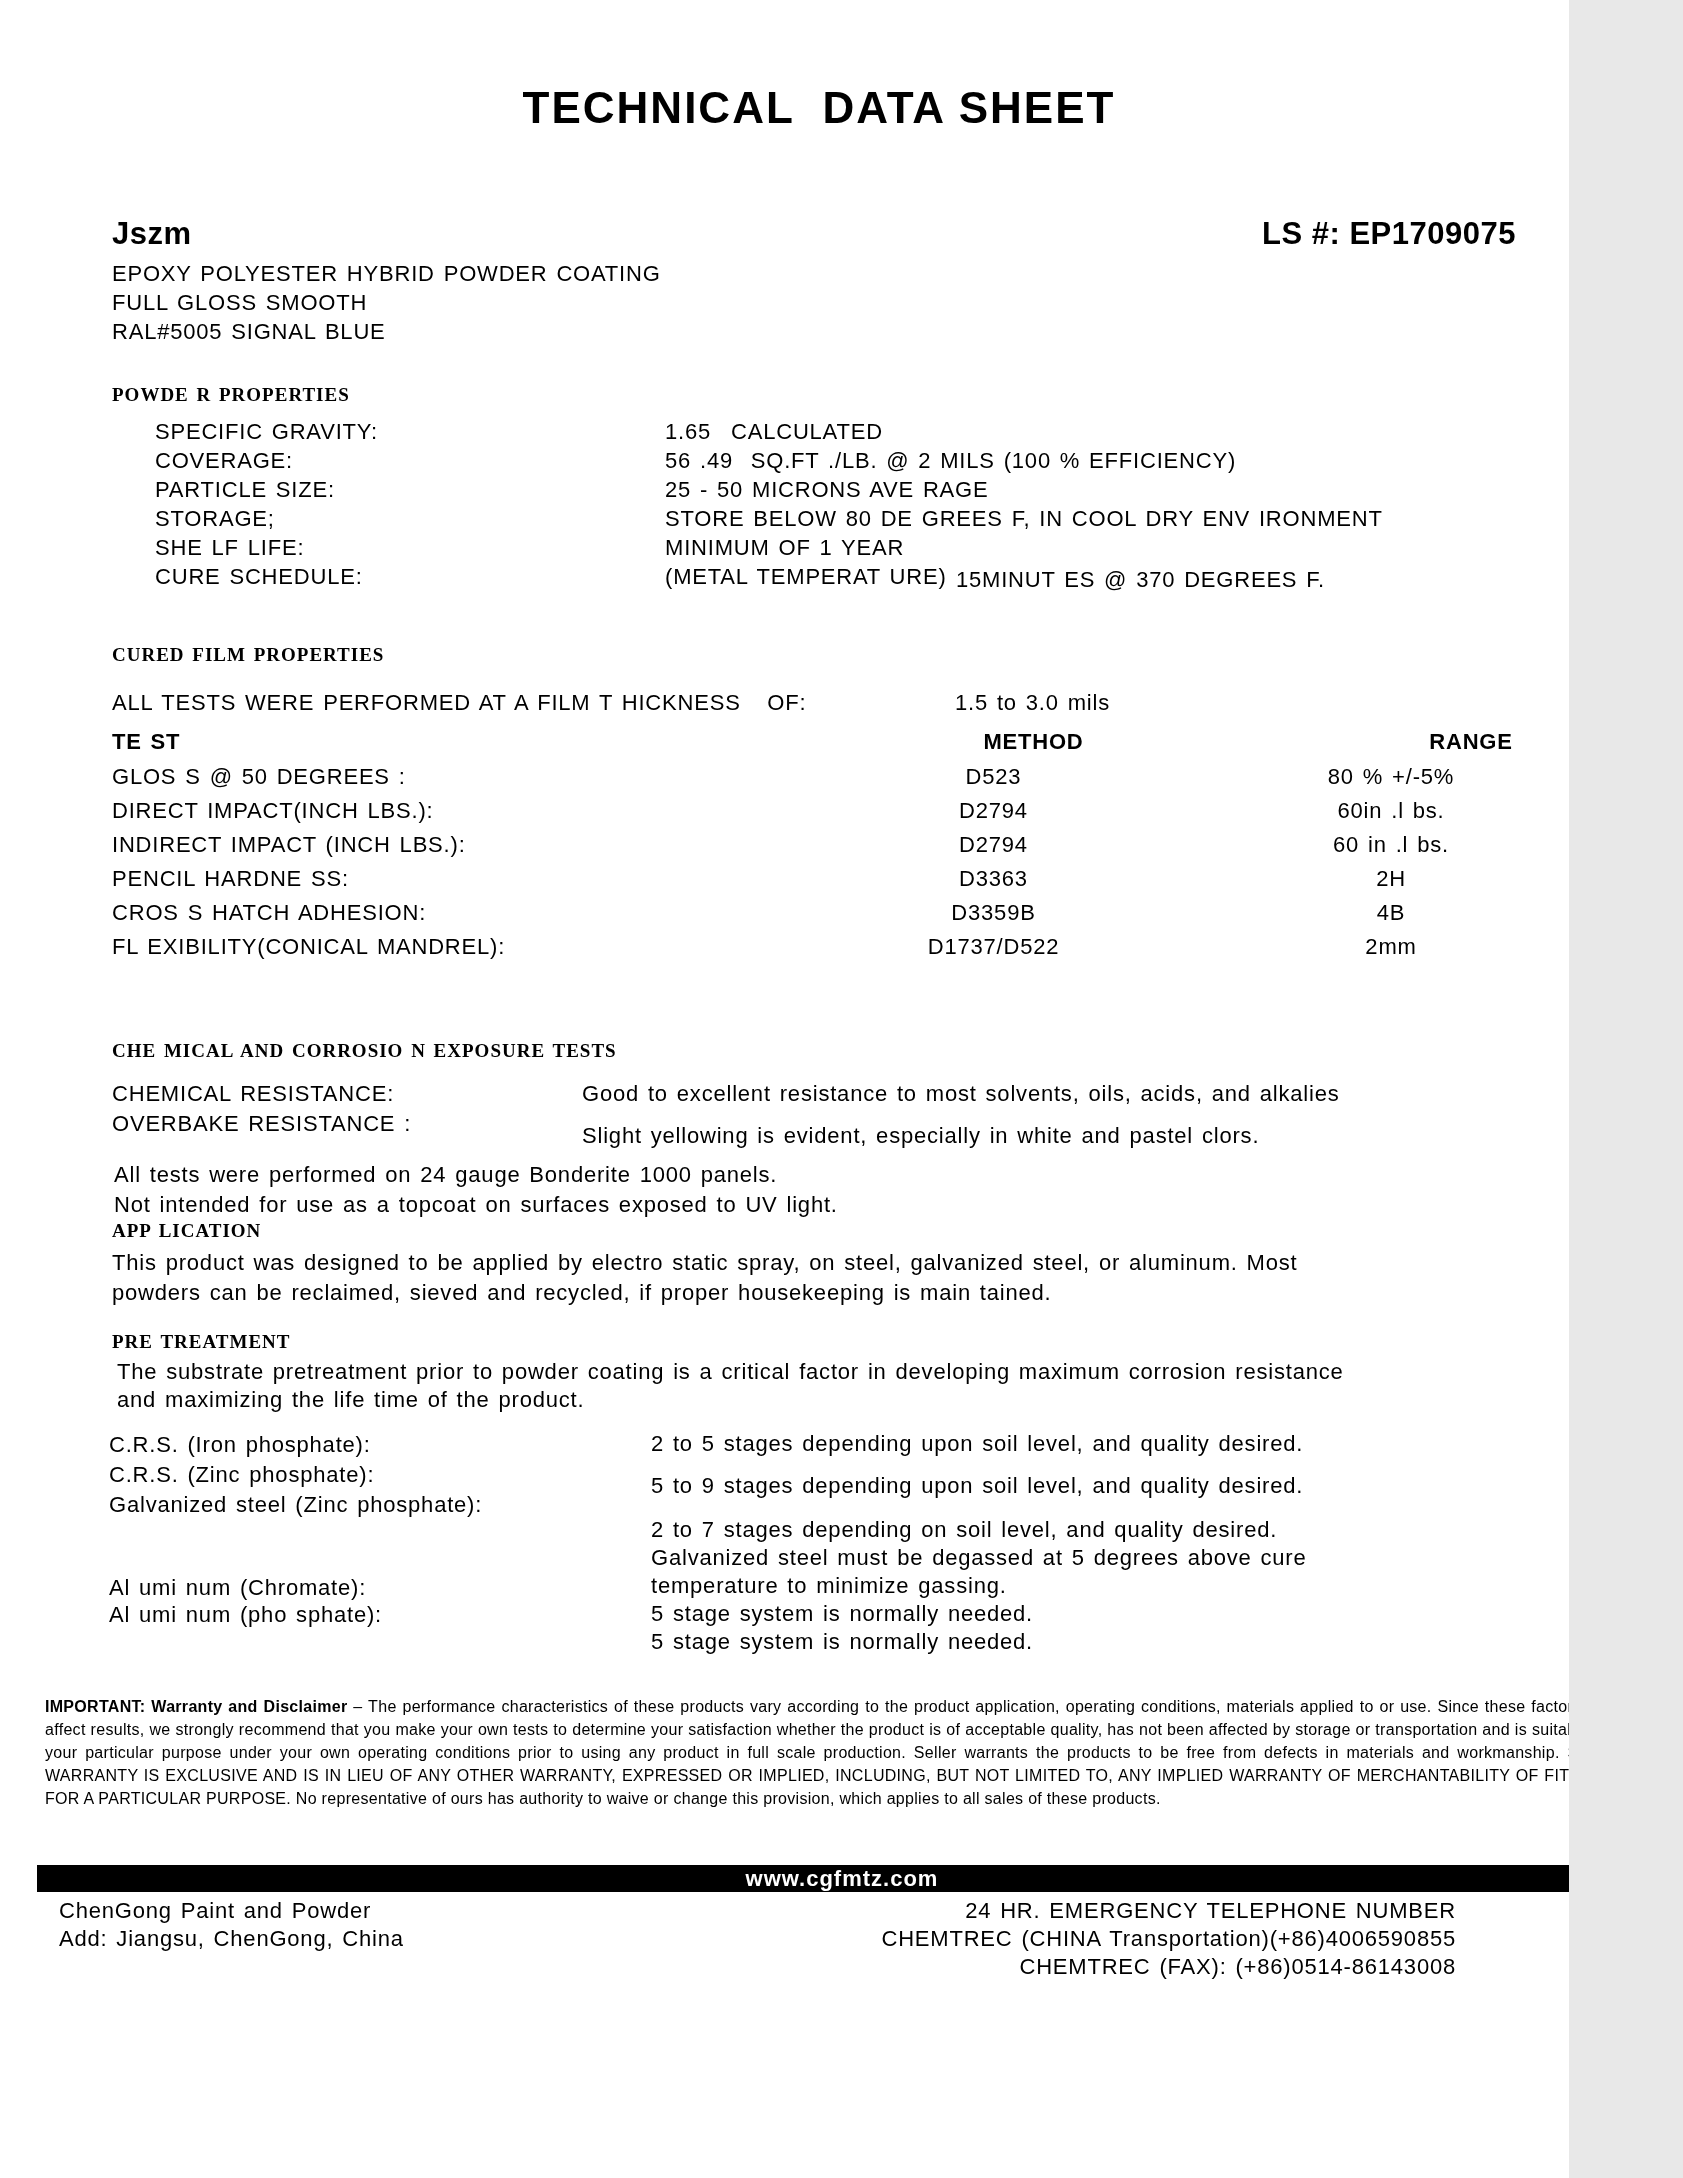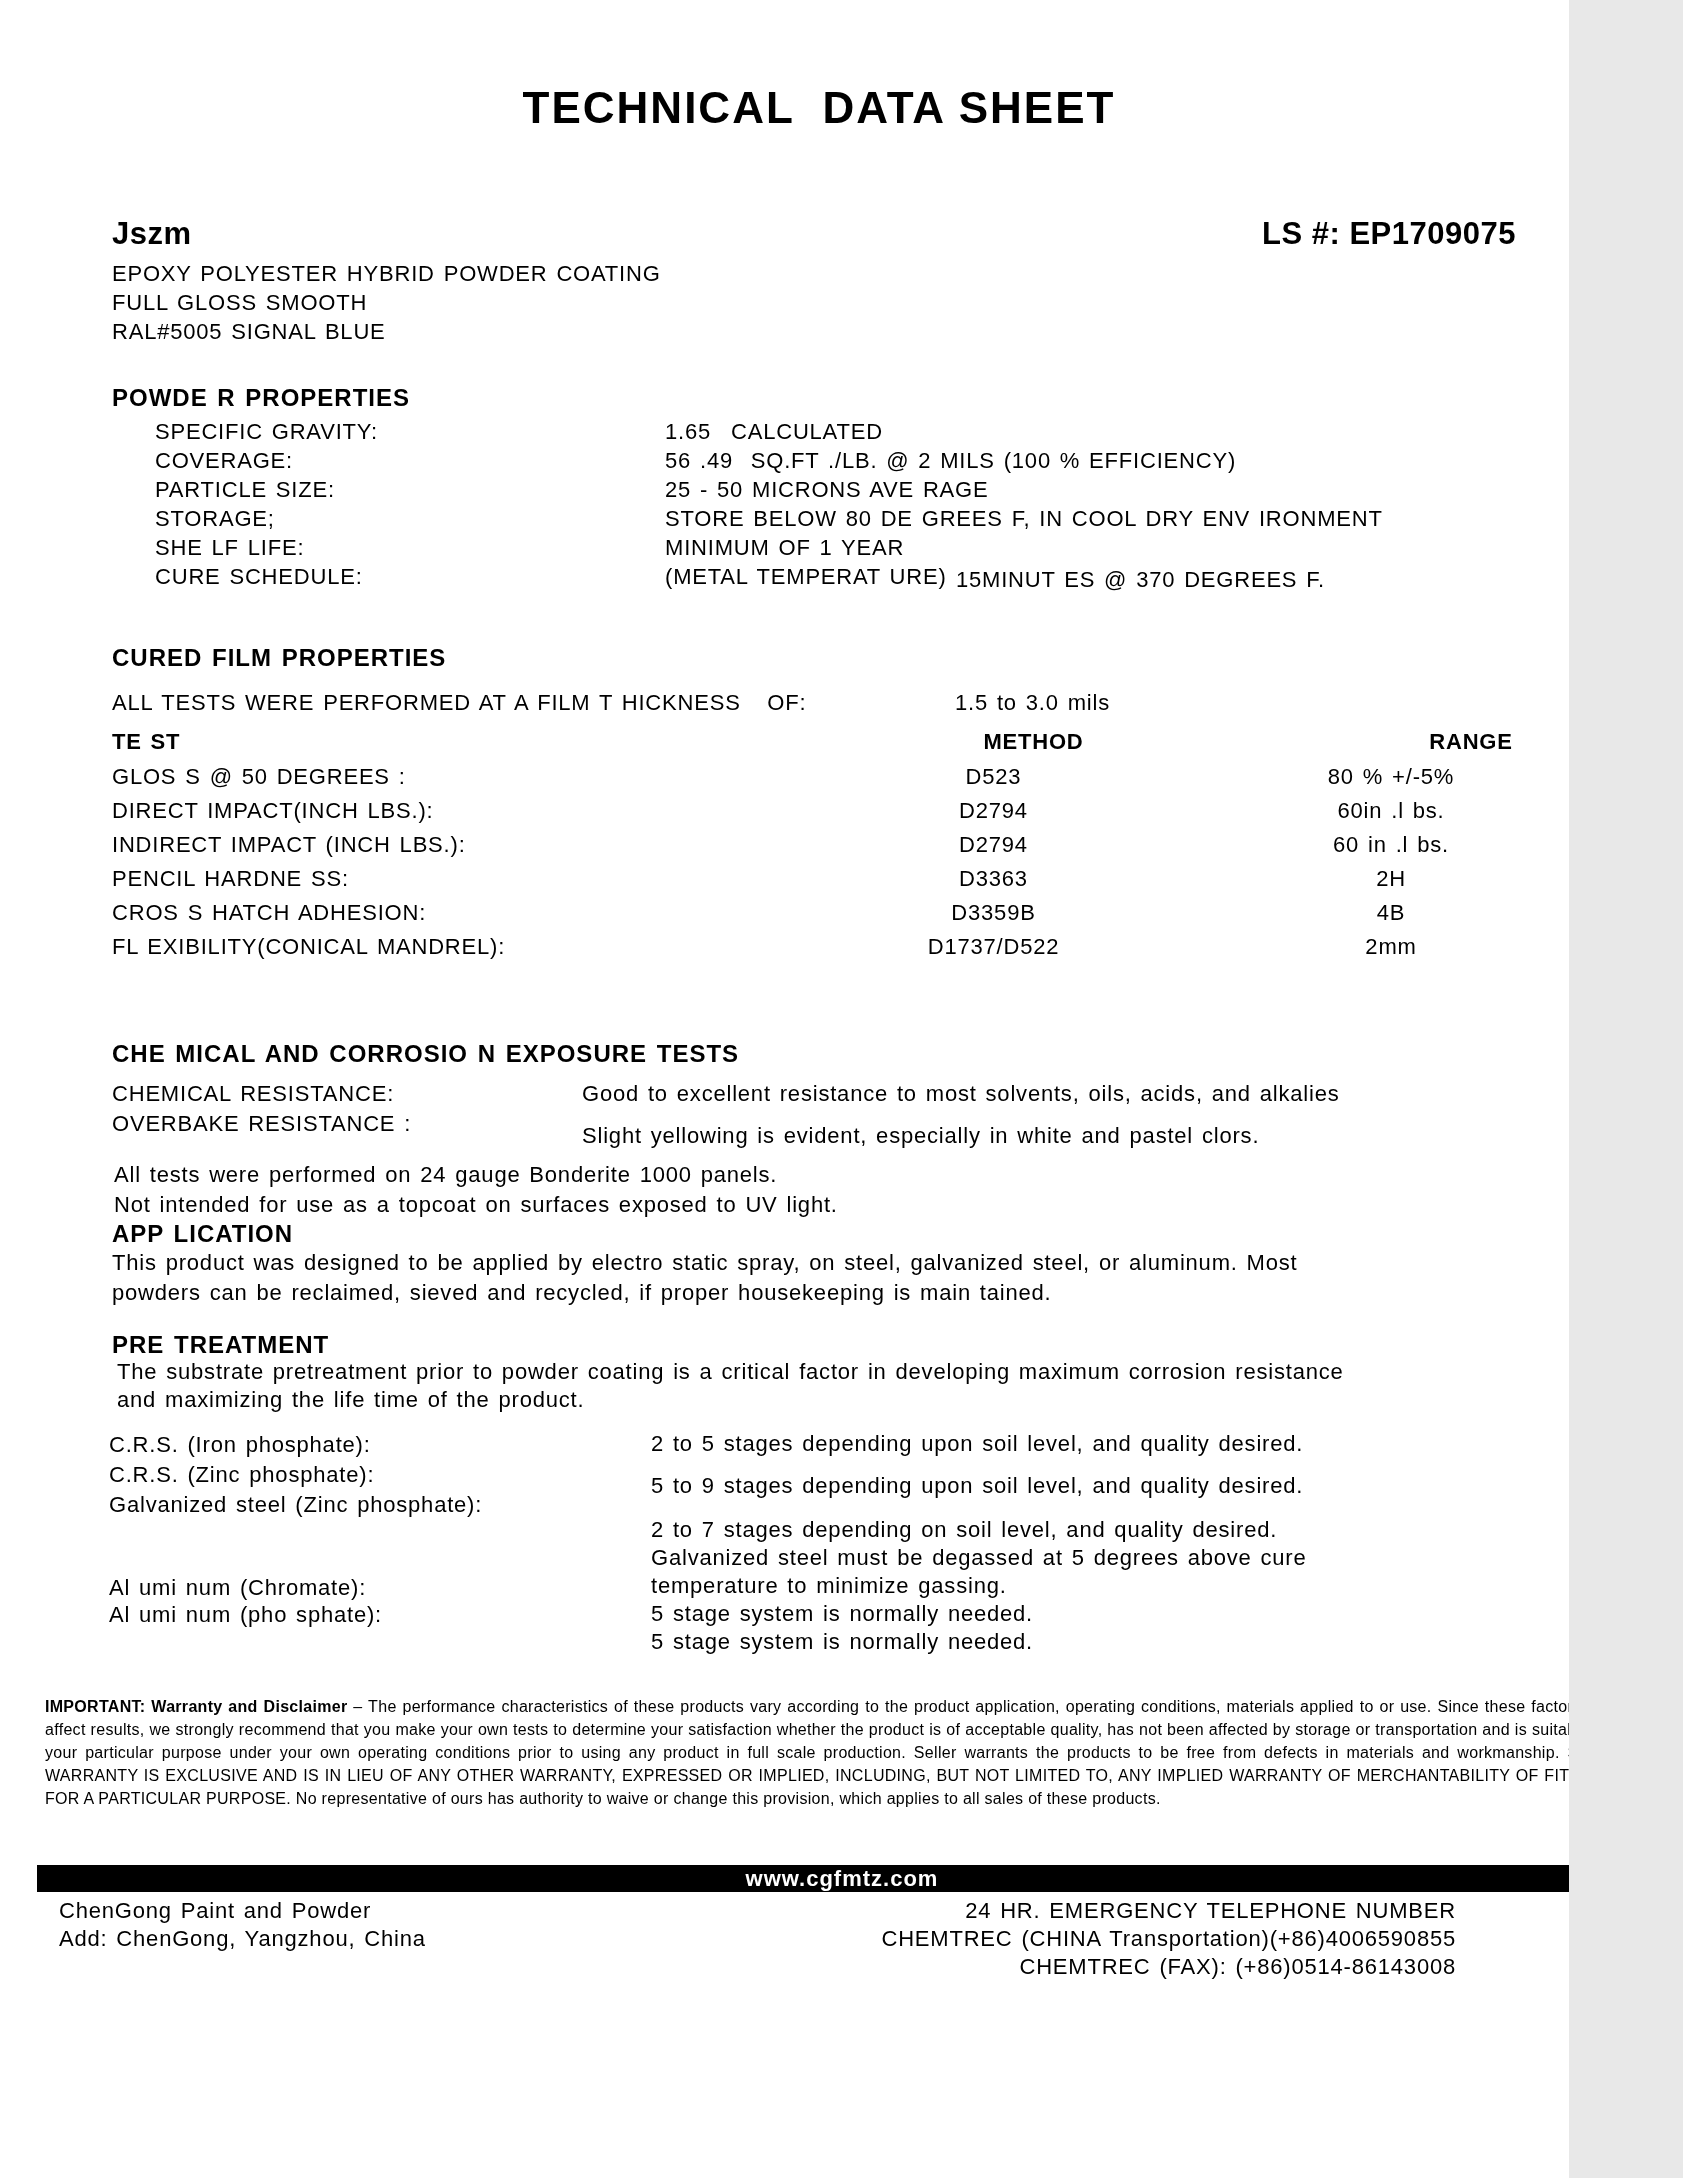--- a/index.html
+++ b/index.html
@@ -15,21 +15,21 @@
   .t22{font-size:22px;letter-spacing:0.8px;word-spacing:2px;line-height:29px;}
   .pre{white-space:pre;}
   
   .title{top:83px;left:0;right:0;text-align:center;padding-left:69px;
          font-size:44px;font-weight:bold;letter-spacing:2px;white-space:pre;}
   
   .product-name{top:216px;left:112px;font-size:31px;font-weight:bold;letter-spacing:0.5px;}
   .ls-number{top:216px;left:1262px;font-size:31px;font-weight:bold;letter-spacing:0.5px;}
   .desc{top:259px;left:112px;line-height:29px;}
   
-  .sect{font-size:24px;font-weight:bold;letter-spacing:1px;word-spacing:2px;}
+  .sect{font-size:19px;font-weight:bold;letter-spacing:1px;word-spacing:2px;font-family:Liberation Serif, serif;}
   
   .pp-head{top:384px;left:112px;}
   .pp-rows{top:417px;left:112px;width:1465px;line-height:29px;}
   .pp-row{display:flex;position:relative;}
   .pp-label{width:510px;flex:none;margin-left:43px;}
   .pp-value{white-space:pre;}
   .note-calc{position:absolute;left:619px;top:0;}
   .note-cure{position:absolute;left:844px;top:3px;}
   
   .cf-head{top:644px;left:112px;}
@@ -209,21 +209,21 @@
     <b>IMPORTANT: Warranty and Disclaimer</b>
     <span>– The performance characteristics of these products vary according to the product application, operating conditions, materials applied to or use. Since these factors can affect results, we strongly recommend that you make your own tests to determine your satisfaction whether the product is of acceptable quality, has not been affected by storage or transportation and is suitable for your particular purpose under your own operating conditions prior to using any product in full scale production. Seller warrants the products to be free from defects in materials and workmanship. SUCH WARRANTY IS EXCLUSIVE AND IS IN LIEU OF ANY OTHER WARRANTY, EXPRESSED OR IMPLIED, INCLUDING, BUT NOT LIMITED TO, ANY IMPLIED WARRANTY OF MERCHANTABILITY OF FITNESS FOR A PARTICULAR PURPOSE. No representative of ours has authority to waive or change this provision, which applies to all sales of these products.</span>
   </div>
 
   <div class="abs footer-bar">
     <span>www.cgfmtz.com</span>
   </div>
 
   <div class="abs t22 footer-left">
     <div>ChenGong Paint and Powder</div>
-    <div>Add: ChenGong, Yangzhou, China</div>
+    <div>Add: Jiangsu, ChenGong, China</div>
   </div>
 
   <div class="abs t22 footer-right">
     <div>24 HR. EMERGENCY TELEPHONE NUMBER</div>
     <div>CHEMTREC (CHINA Transportation)(+86)4006590855</div>
     <div>CHEMTREC (FAX): (+86)0514-86143008</div>
   </div>
 
 </div>
 

